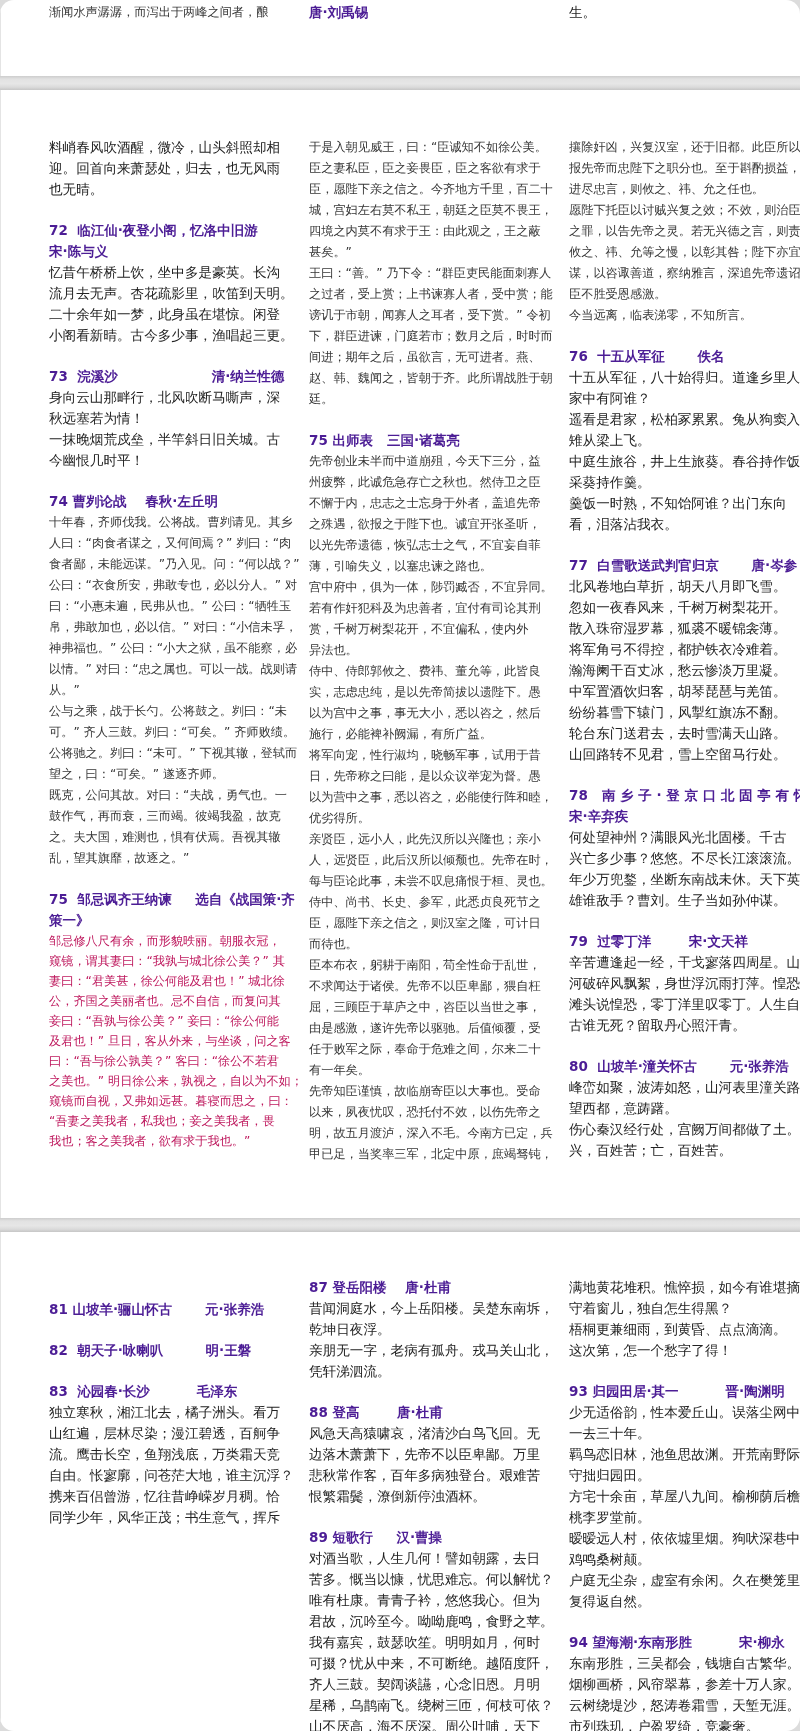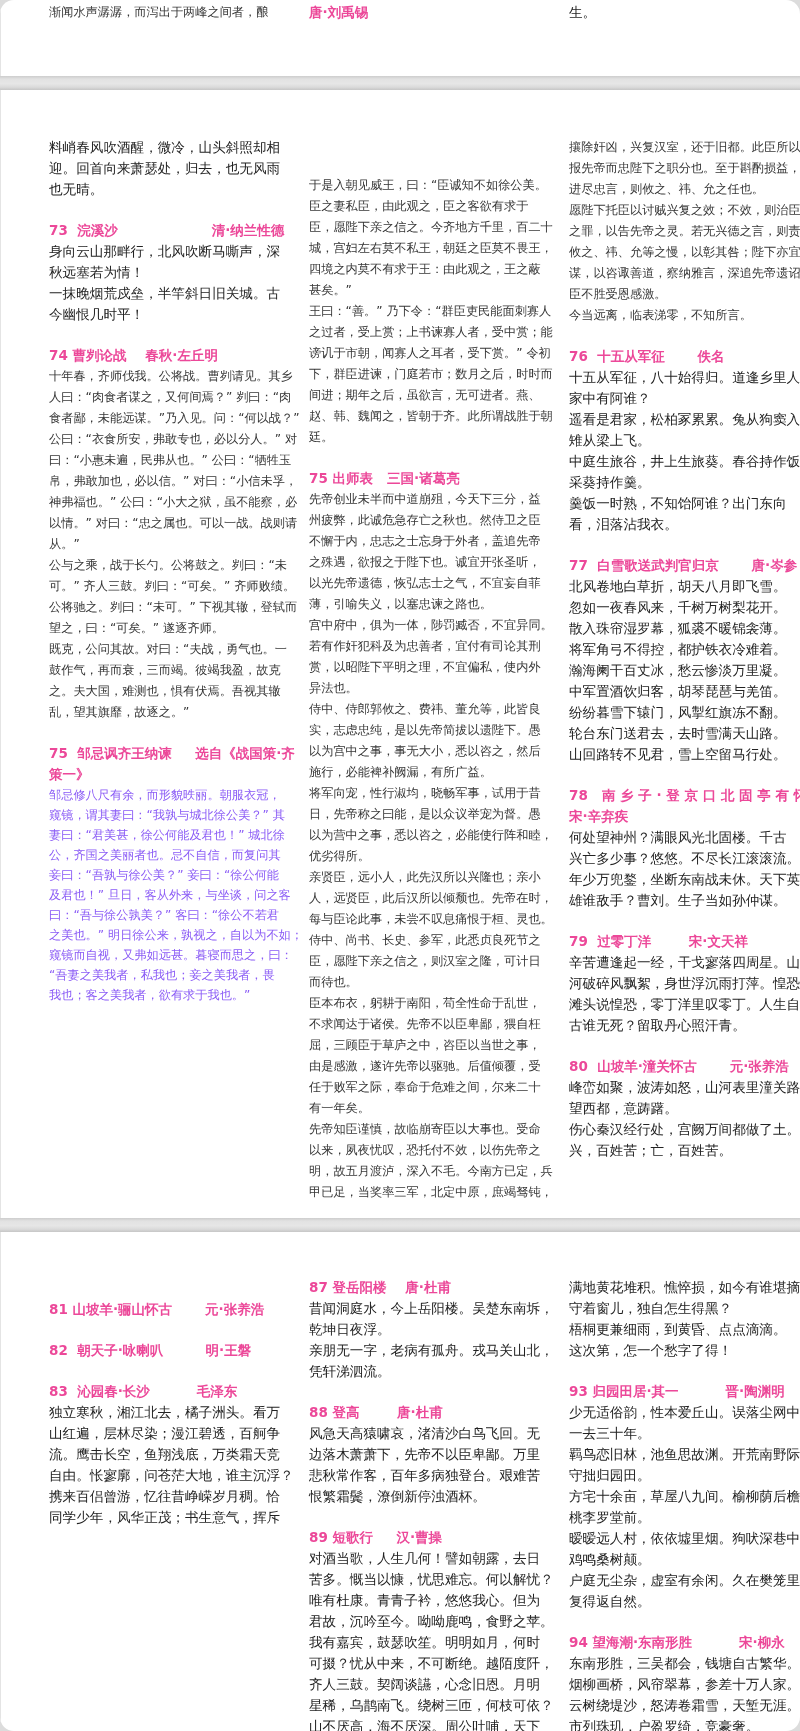--- a/index.html
+++ b/index.html
@@ -43,37 +43,37 @@
       margin-top: 20px;
     }
     .block:first-child {
       margin-top: 0;
     }
     .hline {
       font-weight: bold;
       font-size: 13.5px;
       line-height: 21px;
       white-space: pre;
-      color: #ec4899;
+      color: #4c1d95;
     }
     .line {
       font-size: 13.6px;
       line-height: 21px;
       white-space: nowrap;
       color: #222222;
     }
     .block[data-kind="prose"] .line {
       font-size: 12.2px;
       line-height: 21px;
       color: #363636;
     }
     .block[data-kind="prose-tight"] .line {
       font-size: 12.2px;
       line-height: 20px;
-      color: #8b5cf6;
+      color: #be185d;
     }
   </style>
 </head>
 <body>
 
 <div class="viewer">
 
   <div class="page" style="top:0px;height:76px;">
     <div class="col" style="left:48px;top:1.5px;">
   <div class="block" data-kind="prose">
@@ -109,20 +109,36 @@
     <div class="heading"></div>
     <div class="body">
   <div class="line">料峭春风吹酒醒，微冷，山头斜照却相</div>
 
   <div class="line">迎。回首向来萧瑟处，归去，也无风雨</div>
 
   <div class="line">也无晴。</div>
 </div>
   </div>
 
+  <div class="block" data-kind="poem">
+    <div class="heading">
+  <div class="hline">72  临江仙·夜登小阁，忆洛中旧游</div>
+
+  <div class="hline">宋·陈与义</div>
+</div>
+    <div class="body">
+  <div class="line">忆昔午桥桥上饮，坐中多是豪英。长沟</div>
+
+  <div class="line">流月去无声。杏花疏影里，吹笛到天明。</div>
+
+  <div class="line">二十余年如一梦，此身虽在堪惊。闲登</div>
+
+  <div class="line">小阁看新晴。古今多少事，渔唱起三更。</div>
+</div>
+  </div>
 
   <div class="block" data-kind="poem">
     <div class="heading">
   <div class="hline">73  浣溪沙                    清·纳兰性德</div>
 </div>
     <div class="body">
   <div class="line">身向云山那畔行，北风吹断马嘶声，深</div>
 
   <div class="line">秋远塞若为情！</div>
 
@@ -197,27 +213,27 @@
   <div class="line">之美也。” 明日徐公来，孰视之，自以为不如；</div>
 
   <div class="line">窥镜而自视，又弗如远甚。暮寝而思之，曰：</div>
 
   <div class="line">“吾妻之美我者，私我也；妾之美我者，畏</div>
 
   <div class="line">我也；客之美我者，欲有求于我也。”</div>
 </div>
   </div>
 </div>
-    <div class="col" style="left:308px;top:46.5px;margin-top:38px;">
+    <div class="col" style="left:308px;top:46.5px;">
   <div class="block" data-kind="prose">
     <div class="heading"></div>
     <div class="body">
   <div class="line">于是入朝见威王，曰：“臣诚知不如徐公美。</div>
 
-  <div class="line">臣之妻私臣，由此观之，臣之客欲有求于</div>
+  <div class="line">臣之妻私臣，臣之妾畏臣，臣之客欲有求于</div>
 
   <div class="line">臣，愿陛下亲之信之。今齐地方千里，百二十</div>
 
   <div class="line">城，宫妇左右莫不私王，朝廷之臣莫不畏王，</div>
 
   <div class="line">四境之内莫不有求于王：由此观之，王之蔽</div>
 
   <div class="line">甚矣。”</div>
 
   <div class="line">王曰：“善。” 乃下令：“群臣吏民能面刺寡人</div>
@@ -250,21 +266,21 @@
   <div class="line">之殊遇，欲报之于陛下也。诚宜开张圣听，</div>
 
   <div class="line">以光先帝遗德，恢弘志士之气，不宜妄自菲</div>
 
   <div class="line">薄，引喻失义，以塞忠谏之路也。</div>
 
   <div class="line">宫中府中，俱为一体，陟罚臧否，不宜异同。</div>
 
   <div class="line">若有作奸犯科及为忠善者，宜付有司论其刑</div>
 
-  <div class="line">赏，以昭陛下平明之理，不宜偏私，使内外</div>
+  <div class="line">赏，千树万树梨花开，不宜偏私，使内外</div>
 
   <div class="line">异法也。</div>
 
   <div class="line">侍中、侍郎郭攸之、费祎、董允等，此皆良</div>
 
   <div class="line">实，志虑忠纯，是以先帝简拔以遗陛下。愚</div>
 
   <div class="line">以为宫中之事，事无大小，悉以咨之，然后</div>
 
   <div class="line">施行，必能裨补阙漏，有所广益。</div>

